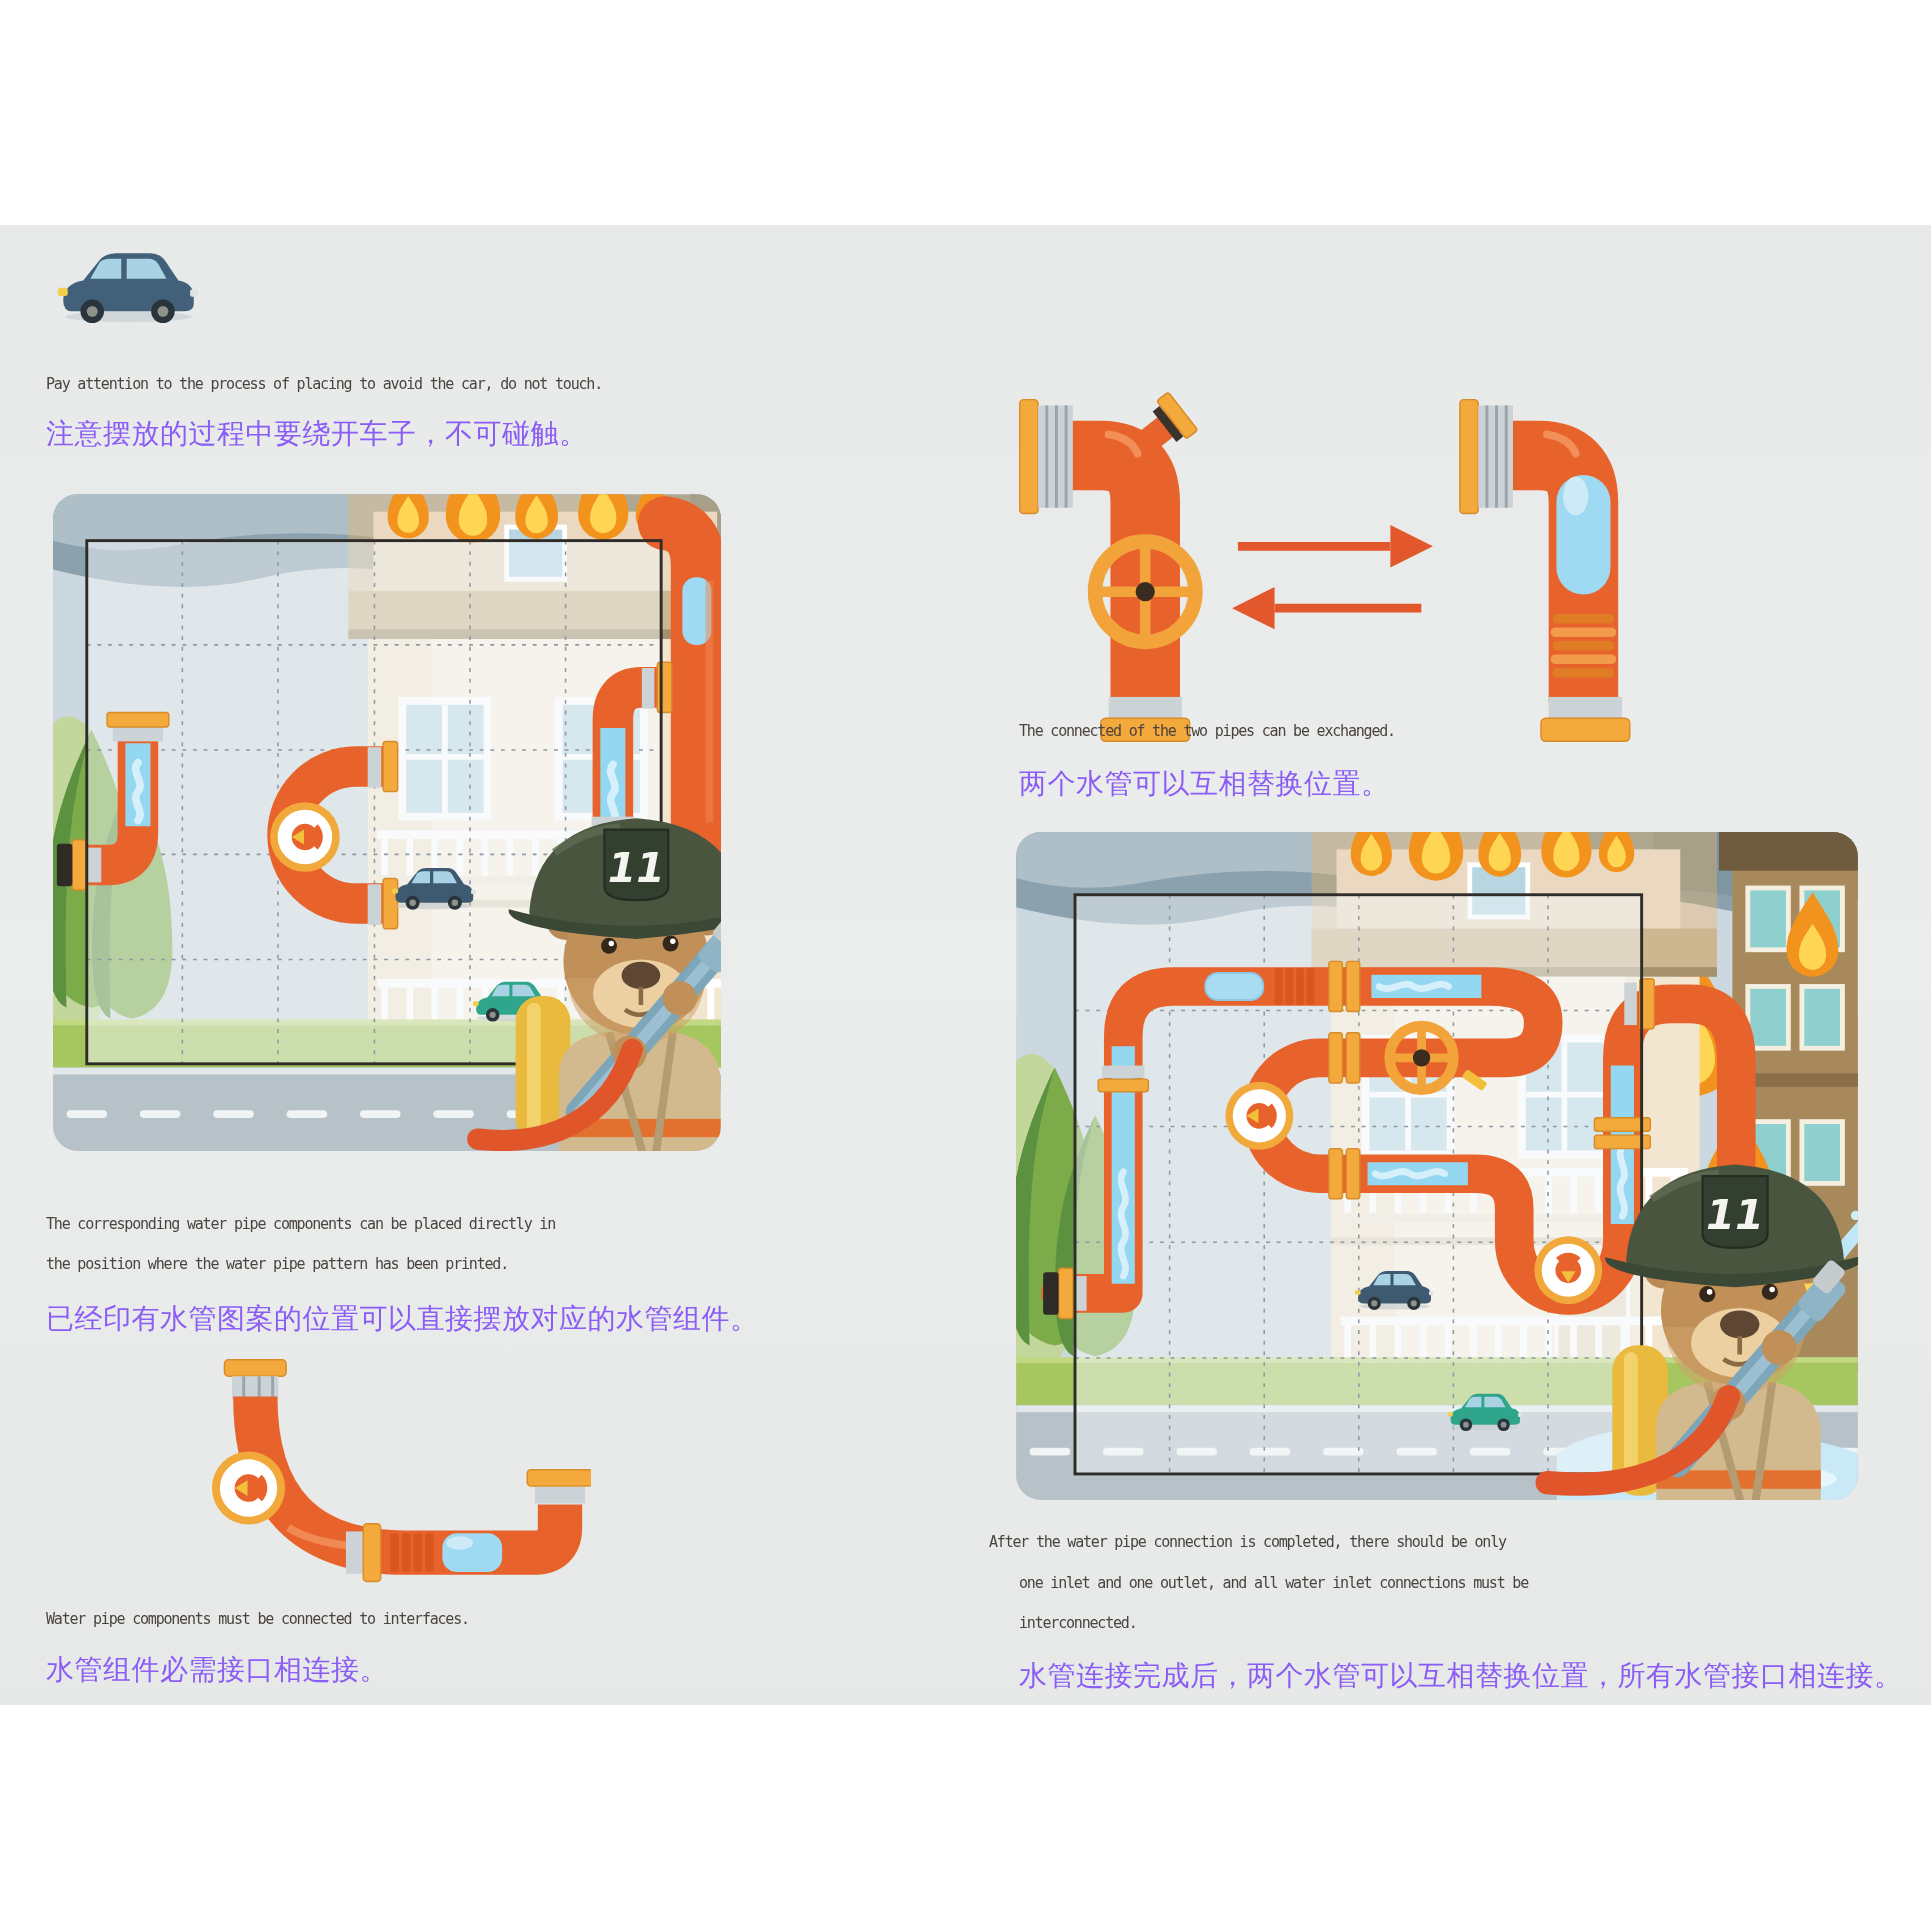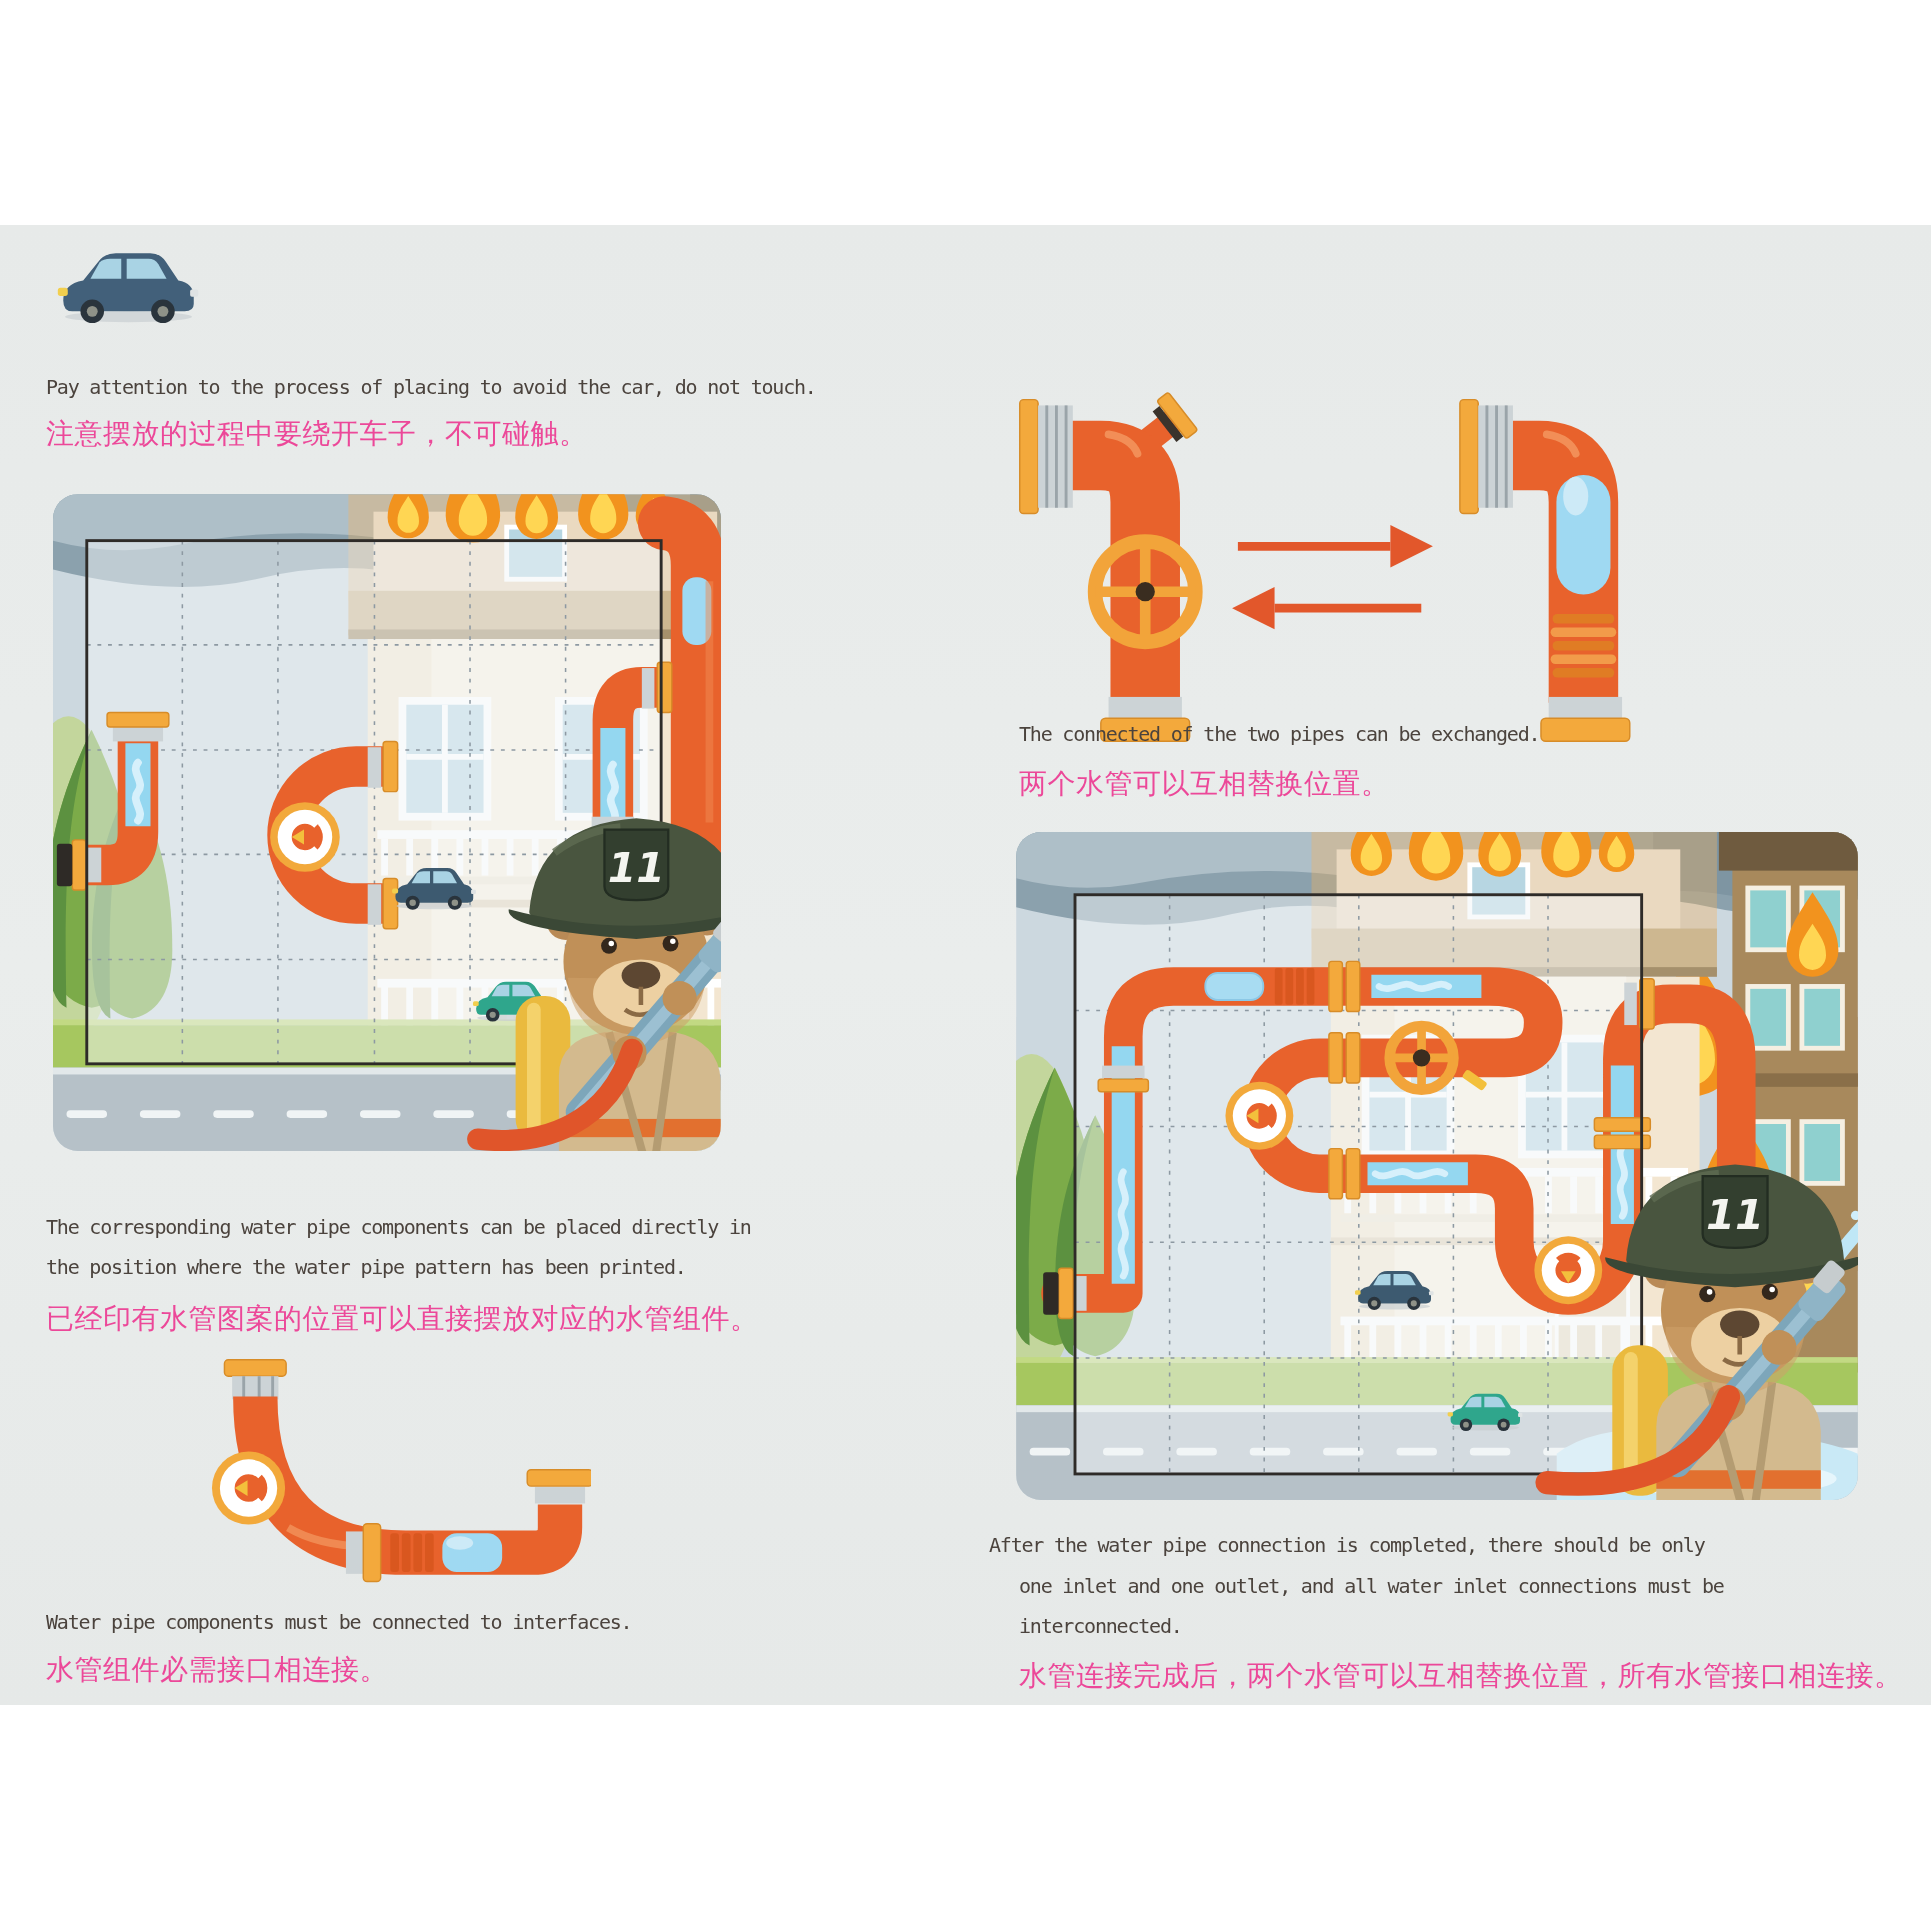--- a/index.html
+++ b/index.html
@@ -1,22 +1,22 @@
 <!DOCTYPE html>
 <html><head>
 <meta charset="utf-8">
 <style>
   html,body{margin:0;padding:0;}
   body{width:1931px;height:1931px;background:#ffffff;position:relative;overflow:hidden;}
   .paper{position:absolute;left:0;top:225px;width:1931px;height:1480px;
          background:linear-gradient(180deg,#e7eae9 0%,#eaedec 50%,#e6e9e8 100%);}
-  .en{position:absolute;font-family:"DejaVu Sans Mono",monospace;font-size:20px;
+  .en{position:absolute;font-family:"DejaVu Sans Mono",monospace;font-size:15px;
       letter-spacing:-1.2px;color:#4b433d;white-space:nowrap;}
   .zh{position:absolute;font-family:"DejaVu Sans","Liberation Sans",sans-serif;font-size:28px;
-      letter-spacing:0.5px;color:#ec4899;white-space:nowrap;}
+      letter-spacing:0.5px;color:#8b5cf6;white-space:nowrap;}
   .panel{position:absolute;border-radius:25px;overflow:hidden;}
   .fig{position:absolute;}
   svg{display:block;}
   .pipe{stroke:#e8622c;fill:none;}
   .water{stroke:#94d7f0;fill:none;}
   .wave{stroke:#d6f0fb;fill:none;stroke-linecap:round;}
   .flange{fill:#f3a93c;stroke:#d78c28;stroke-width:1.5;}
   .silver{fill:#ccd3d6;}
   .silverline{stroke:#9aa4a9;stroke-width:3;}
   .gridline{stroke:#8d99a2;stroke-dasharray:4 7;stroke-width:1.6;}

